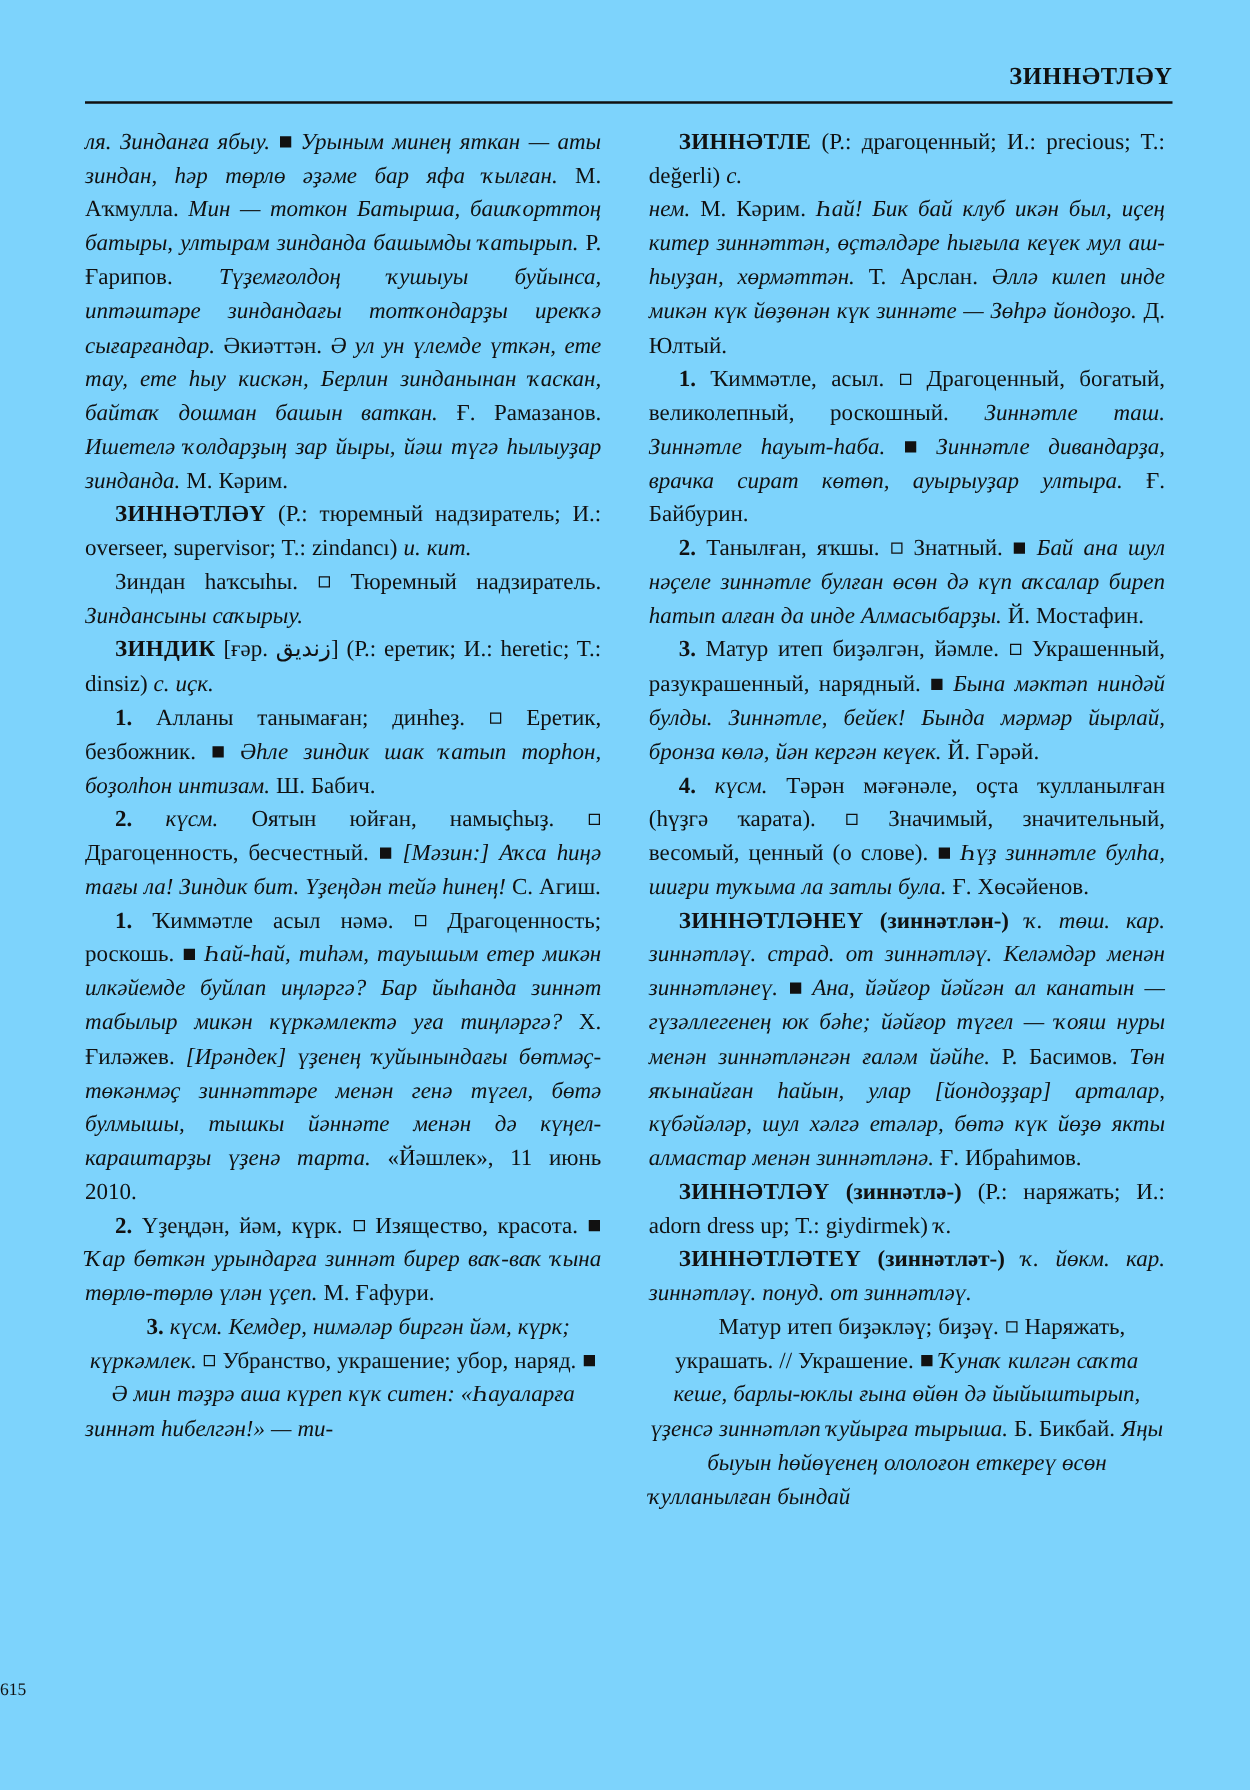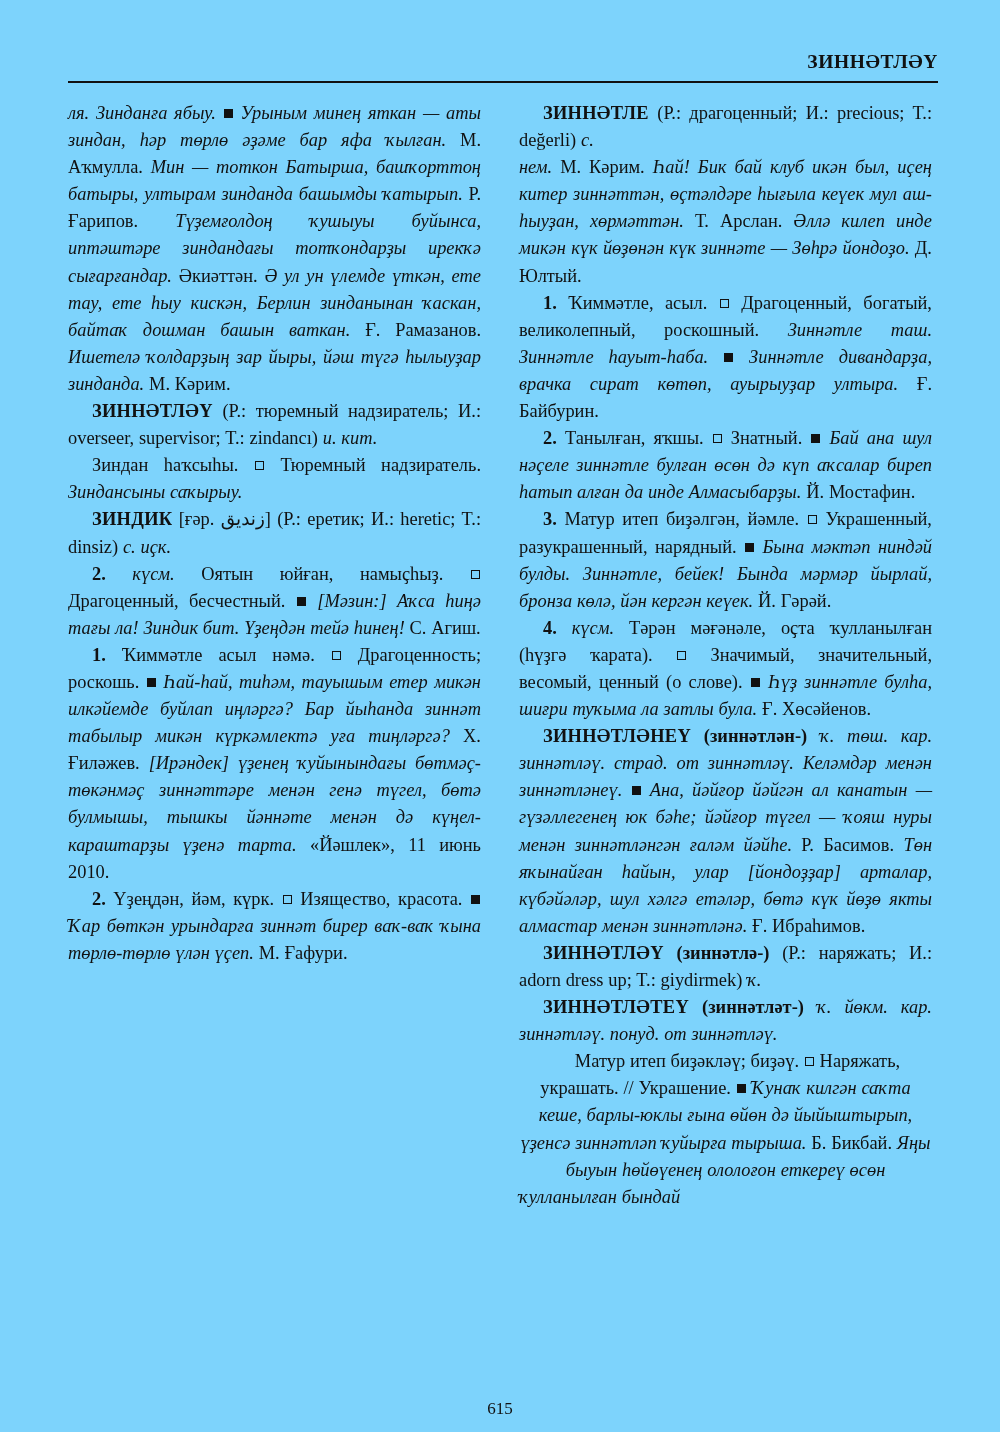--- a/index.html
+++ b/index.html
@@ -98,23 +98,23 @@
     background: transparent;
     border: 1.4px solid #111111;
     box-sizing: border-box;
   }
 
   
   .folio {
     position: absolute;
     left: 0;
     right: 0;
-    top: 1400px;
-    text-align: center;
-    font-size: 17px;
+    top: 1346px;
+    text-align: left;
+    font-size: 14px;
     line-height: 1;
   }
 </style>
 </head>
 <body>
 
 <div class="page">
 
   <div class="runhead">
     <div class="runhead-title">ЗИННӘТЛӘҮ</div>
@@ -124,24 +124,26 @@
   <div class="columns">
 
     <div class="col">
 
       <p class="blk noindent"><span class="it">ля. Зинданға ябыу.</span> <span class="sq-filled"></span> <span class="it">Урыным минең яткан — аты зиндан, һәр төрлө әҙәме бар яфа ҡылған.</span> <span class="ro">М. Аҡмулла.</span> <span class="it">Мин — тоткон Батырша, башҡорттоң батыры, ултырам зинданда башымды ҡатырып.</span> <span class="ro">Р. Ғарипов.</span> <span class="it">Түҙемғолдоң ҡушыуы буйынса, иптәштәре зиндандағы тотҡондарҙы ирекҡә сығарғандар.</span> <span class="ro">Әкиәттән.</span> <span class="it">Ә ул ун үлемде үткән, ете тау, ете һыу кискән, Берлин зинданынан ҡаскан, байтаҡ дошман башын ваткан.</span> <span class="ro">Ғ. Рамазанов.</span> <span class="it">Ишетелә ҡолдарҙың зар йыры, йәш түгә һылыуҙар зинданда.</span> <span class="ro">М. Кәрим.</span></p>
 
       <p class="blk indent"><span class="hw">ЗИННӘТЛӘҮ</span> <span class="ro">(Р.: тюремный надзиратель; И.: overseer, supervisor; T.: zindancı)</span> <span class="it">и. кит.</span></p>
       <p class="blk indent"><span class="ro">Зиндан һаҡсыһы.</span> <span class="sq-open"></span> <span class="ro">Тюремный надзиратель.</span> <span class="it">Зиндансыны саҡырыу.</span></p>
 
       <p class="blk indent"><span class="hw">ЗИНДИК</span> <span class="ro ar-wrap">[ғәр. زنديق]</span> <span class="ro">(Р.: еретик; И.: heretic; T.: dinsiz)</span> <span class="it">с. иҫк.</span></p>
-      <p class="blk indent"><span class="sense">2.</span> <span class="it">күсм.</span> <span class="ro">Оятын юйған, намыҫһыҙ.</span> <span class="sq-open"></span> <span class="ro">Драгоценный, бесчестный.</span> <span class="sq-filled"></span> <span class="it">[Мәзин:] Аҡса һиңә тағы ла! Зиндик бит. Үҙеңдән тейә һинең!</span> <span class="ro">С. Агиш.</span></p>
+      <p class="blk indent"><span class="sense">1.</span> <span class="ro">Алланы танымаған; динһеҙ.</span> <span class="sq-open"></span> <span class="ro">Еретик, безбожник.</span> <span class="sq-filled"></span> <span class="it">Әһле зиндик шак ҡатып торһон, боҙолһон интизам.</span> <span class="ro">Ш. Бабич.</span></p>
+      <p class="blk indent"><span class="sense">2.</span> <span class="it">күсм.</span> <span class="ro">Оятын юйған, намыҫһыҙ.</span> <span class="sq-open"></span> <span class="ro">Драгоценность, бесчестный.</span> <span class="sq-filled"></span> <span class="it">[Мәзин:] Аҡса һиңә тағы ла! Зиндик бит. Үҙеңдән тейә һинең!</span> <span class="ro">С. Агиш.</span></p>
 
       <p class="blk indent"><span class="sense">1.</span> <span class="ro">Ҡиммәтле асыл нәмә.</span> <span class="sq-open"></span> <span class="ro">Драгоценность; роскошь.</span> <span class="sq-filled"></span> <span class="it">Һай-һай, тиһәм, тауышым етер микән илкәйемде буйлап иңләргә? Бар йыһанда зиннәт табылыр микән күркәмлектә уға тиңләргә?</span> <span class="ro">Х. Ғиләжев.</span> <span class="it">[Ирәндек] үҙенең ҡуйынындағы бөтмәҫ-төкәнмәҫ зиннәттәре менән генә түгел, бөтә булмышы, тышкы йәннәте менән дә күңел-караштарҙы үҙенә тарта.</span> <span class="ro">«Йәшлек», 11 июнь 2010.</span></p>
       <p class="blk indent"><span class="sense">2.</span> <span class="ro">Үҙеңдән, йәм, күрк.</span> <span class="sq-open"></span> <span class="ro">Изящество, красота.</span> <span class="sq-filled"></span> <span class="it">Ҡар бөткән урындарға зиннәт бирер ваҡ-ваҡ ҡына төрлө-төрлө үлән үҫеп.</span> <span class="ro">М. Ғафури.</span></p>
+      <p class="blk indent lastleft"><span class="sense">3.</span> <span class="it">күсм.</span> <span class="it">Кемдер, нимәләр биргән йәм, күрк; күркәмлек.</span> <span class="sq-open"></span> <span class="ro">Убранство, украшение; убор, наряд.</span> <span class="sq-filled"></span> <span class="it">Ә мин тәҙрә аша күреп күк ситен: «Һауаларға зиннәт һибелгән!» — ти-</span></p>
 
     </div>
 
     <div class="col">
 
       <p class="blk indent"><span class="hw">ЗИННӘТЛЕ</span> <span class="ro">(Р.: драгоценный; И.: precious; T.: değerli)</span> <span class="it">с.</span></p>
 
       <p class="blk noindent"><span class="it">нем.</span> <span class="ro">М. Кәрим.</span> <span class="it">Һай! Бик бай клуб икән был, иҫең китер зиннәттән, өҫтәлдәре һығыла кеүек мул аш-һыуҙан, хөрмәттән.</span> <span class="ro">Т. Арслан.</span> <span class="it">Әллә килеп инде микән күк йөҙөнән күк зиннәте — Зөһрә йондоҙо.</span> <span class="ro">Д. Юлтый.</span></p>
       <p class="blk indent"><span class="sense">1.</span> <span class="ro">Ҡиммәтле, асыл.</span> <span class="sq-open"></span> <span class="ro">Драгоценный, богатый, великолепный, роскошный.</span> <span class="it">Зиннәтле таш. Зиннәтле һауыт-һаба.</span> <span class="sq-filled"></span> <span class="it">Зиннәтле дивандарҙа, врачка сират көтөп, ауырыуҙар ултыра.</span> <span class="ro">Ғ. Байбурин.</span></p>
       <p class="blk indent"><span class="sense">2.</span> <span class="ro">Танылған, яҡшы.</span> <span class="sq-open"></span> <span class="ro">Знатный.</span> <span class="sq-filled"></span> <span class="it">Бай ана шул нәҫеле зиннәтле булған өсөн дә күп аҡсалар биреп һатып алған да инде Алмасыбарҙы.</span> <span class="ro">Й. Мостафин.</span></p>

